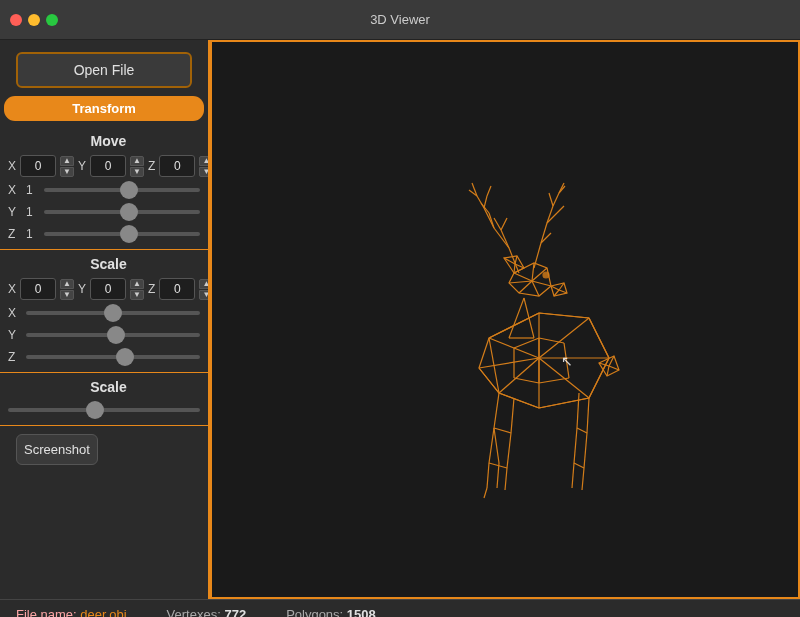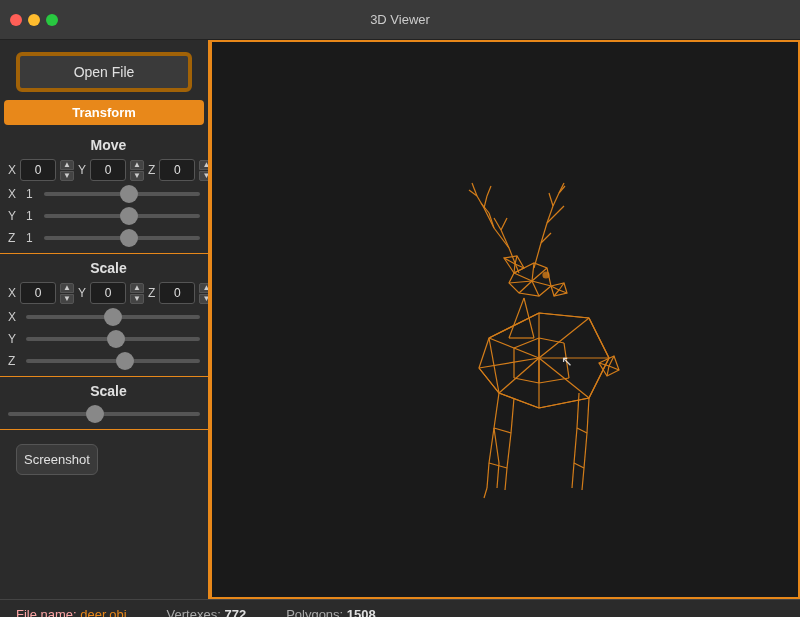--- a/index.html
+++ b/index.html
@@ -54,21 +54,21 @@
       background: #2b2b2b;
       border-right: 2px solid #e8881a;
       display: flex;
       flex-direction: column;
     }
 
     .open-file-btn {
       margin: 12px 16px 8px 16px;
       padding: 8px;
       background: #3a3a3a;
-      border: 4px solid #a16207;
+      border: 2px solid #a16207;
       border-radius: 6px;
       color: #e0e0e0;
       font-size: 14px;
       font-weight: 500;
       text-align: center;
       cursor: pointer;
     }
 
     
     .tabs {
@@ -81,20 +81,21 @@
       text-align: center;
       font-size: 13px;
       cursor: pointer;
       border-radius: 4px;
       color: #ccc;
     }
     .tab.active {
       background: #e8881a;
       color: #fff;
       font-weight: 600;
+      border-radius: 11px;
     }
 
     
     .section-label {
       text-align: center;
       font-weight: 700;
       font-size: 14px;
       margin: 4px 0 6px 9px;
       color: #e0e0e0;
     }
@@ -196,21 +197,21 @@
       display: flex;
       align-items: center;
       margin: 4px 8px;
     }
     .scale-slider-container {
       flex: 1;
     }
 
     
     .screenshot-btn {
-      margin: 8px 16px;
+      margin: 2px 16px;
       padding: 7px;
       background: #3a3a3a;
       border: 1px solid #555;
       border-radius: 6px;
       color: #e0e0e0;
       font-size: 13px;
       text-align: center;
       cursor: pointer;
     }
 

